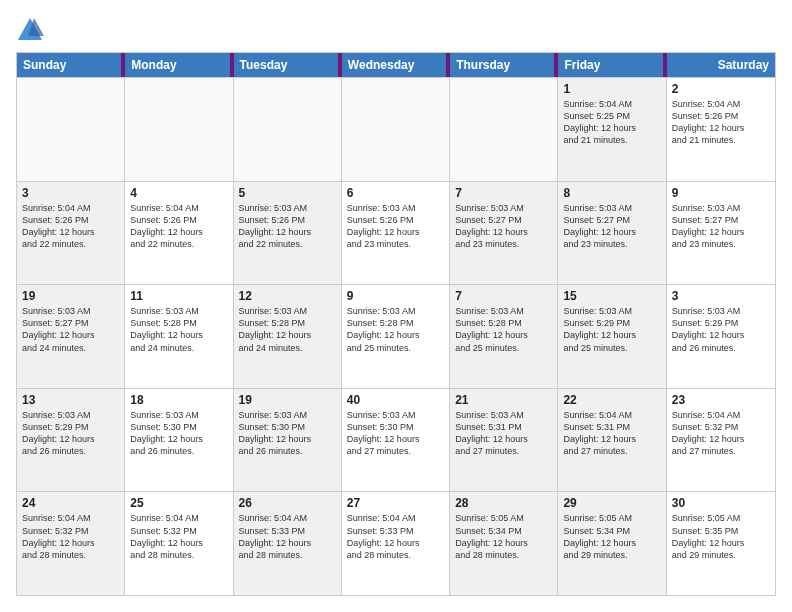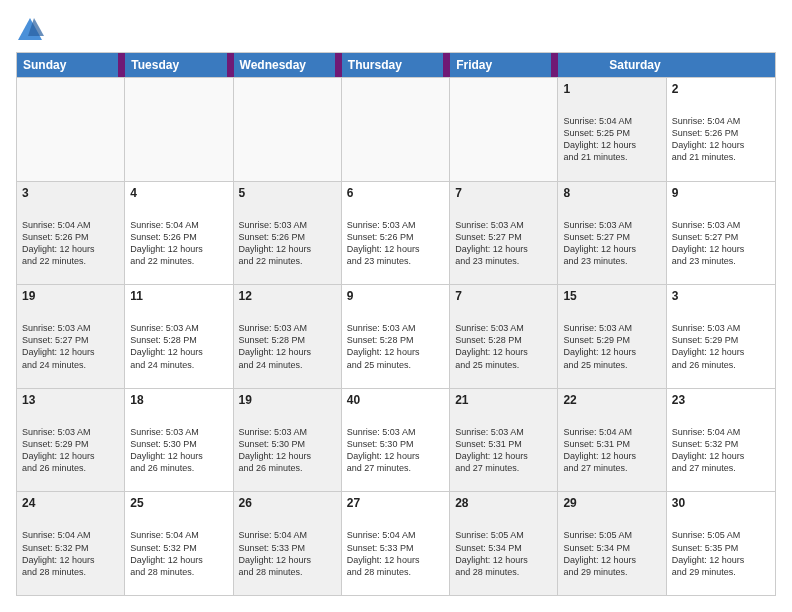--- a/index.html
+++ b/index.html
@@ -70,21 +70,21 @@
       display: grid;
       grid-template-columns: repeat(7, 1fr);
       background: #3a7abf;
     }
     .cal-header-cell {
       color: #fff;
       font-weight: bold;
       font-size: 12px;
       padding: 5px 6px;
       text-align: left;
-      border-right: 7px solid #701a75;
+      border-right: 4px solid #701a75;
     }
     .cal-header-cell:last-child { border-right: none; text-align: right; }
     .cal-body {
       display: flex;
       flex-direction: column;
       flex: 1;
     }
     .cal-row {
       display: grid;
       grid-template-columns: repeat(7, 1fr);
@@ -107,21 +107,20 @@
     .day-num {
       font-size: 12px;
       font-weight: bold;
       color: #222;
       margin-bottom: 2px;
     }
     .day-info {
       font-size: 9px;
       color: #333;
       line-height: 1.35;
-      margin-top: 17px;
     }
   </style>
 </head>
 <body>
 
 <div class="page">
   <div class="header">
     <div class="logo">
       <svg class="logo-icon" viewBox="0 0 28 28">
         <polygon points="14,2 26,24 2,24" fill="#4a90d9"></polygon>
@@ -134,20 +133,21 @@
     </div>
     <div class="title-block">
       <div class="month-title"></div>
       <div class="location"></div>
     </div>
   </div>
 
   <div class="calendar">
     <div class="cal-header" id="cal-header">
         <div class="cal-header-cell">Sunday</div>
+        <div class="cal-header-cell">Monday</div>
         <div class="cal-header-cell">Tuesday</div>
         <div class="cal-header-cell">Wednesday</div>
         <div class="cal-header-cell">Thursday</div>
         <div class="cal-header-cell">Friday</div>
         <div class="cal-header-cell">Saturday</div>
       </div>
     <div class="cal-body" id="cal-body">
         <div class="cal-row">
           <div class="cal-cell empty"></div>
           <div class="cal-cell empty"></div>

